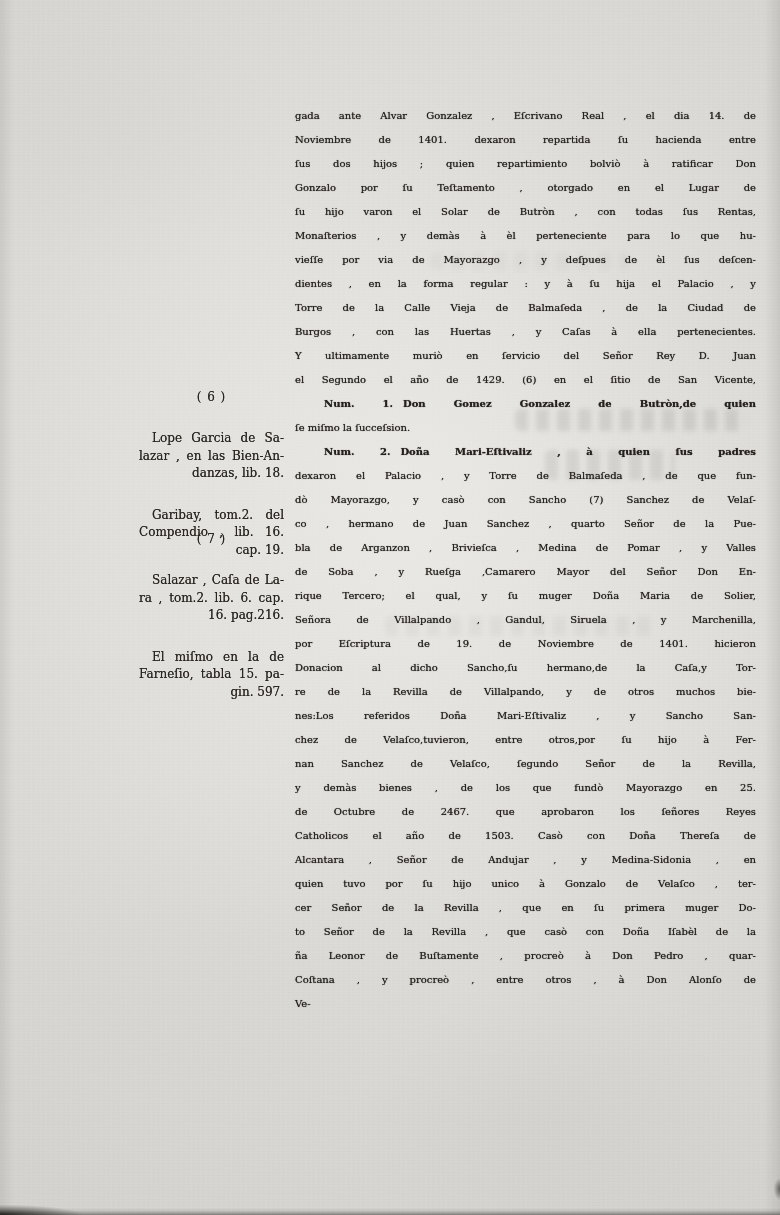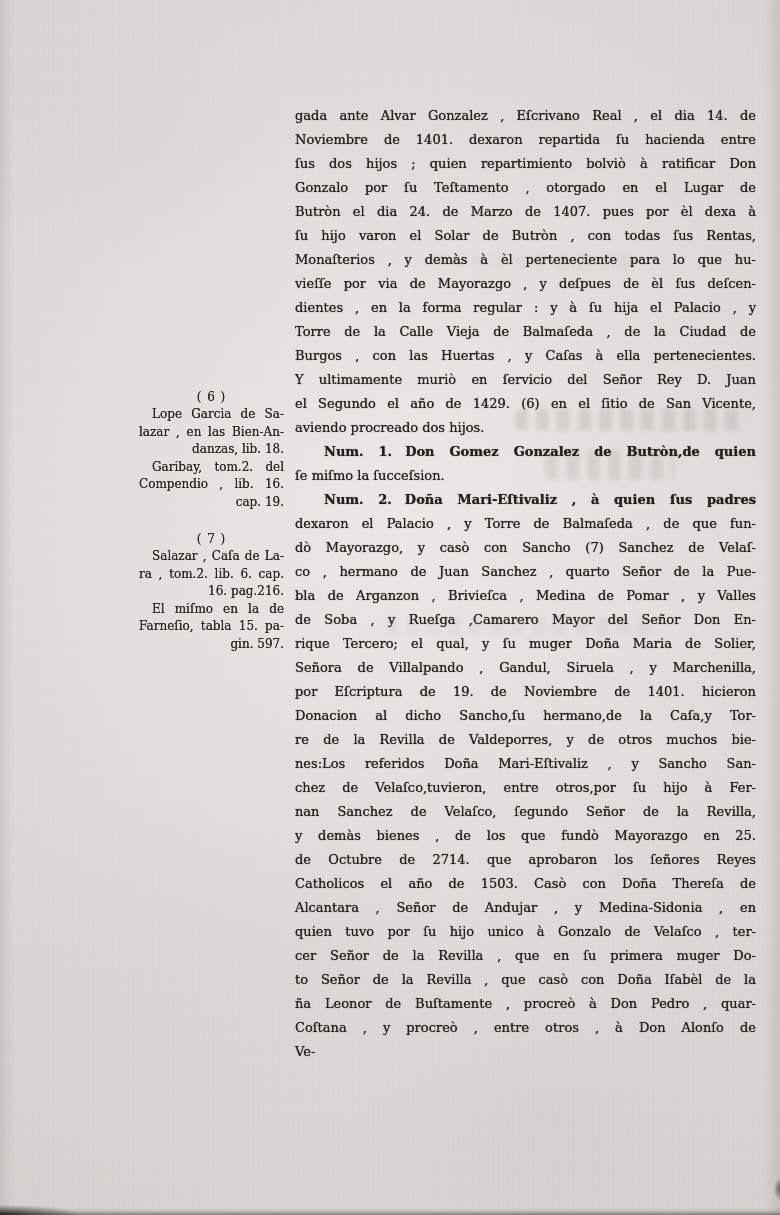--- a/index.html
+++ b/index.html
@@ -12,41 +12,41 @@
       radial-gradient(240px 180px at 16% 12%, rgba(70,66,60,0.05), transparent 70%),
       radial-gradient(300px 220px at 82% 30%, rgba(70,66,60,0.04), transparent 70%),
       radial-gradient(340px 240px at 30% 78%, rgba(70,66,60,0.05), transparent 70%),
       radial-gradient(280px 200px at 70% 92%, rgba(70,66,60,0.06), transparent 70%),
       repeating-linear-gradient(0deg, rgba(110,106,98,0.045) 0 1px, rgba(255,255,255,0.03) 1px 3px),
       repeating-linear-gradient(90deg, rgba(255,255,255,0.035) 0 2px, rgba(0,0,0,0.012) 2px 5px);
   }
   
   .main{
     position:absolute;left:295px;top:104px;width:461px;
-    color:#26211c;font-size:13px;
+    color:#26211c;font-size:10px;
     text-shadow:0 0 0.8px rgba(34,29,24,0.85);
   }
   .tl{height:24px;line-height:24px;}
   .tl.j{text-align:justify;text-align-last:justify;}
   .tl.l{text-align:left;}
   .tl.r{text-align:left;}
   .tl.i{text-indent:29px;font-weight:bold;}
   
   .note{
     position:absolute;left:139px;width:145px;
     color:#2b2620;font-size:12px;
     text-shadow:0 0 0.6px rgba(40,35,30,0.8);
   }
   #note-a{top:388px;}
   #note-b{top:530px;}
   .note-ref{height:18px;line-height:18px;text-align:center;letter-spacing:1px;}
   .nl{height:17.5px;line-height:17.5px;}
   .nl.j{text-align:justify;text-align-last:justify;}
   .nl.l{text-align:right;}
-  .nl.i{text-indent:13px;}
+  .nl.i{text-indent:13px;margin-top:24px;}
   
   .smudge{
     position:absolute;border-radius:6px;pointer-events:none;
     background:repeating-linear-gradient(90deg, rgba(112,107,99,0.45) 0 13px, rgba(112,107,99,0) 13px 21px);
     filter:blur(2.5px);
   }
   #smudge-1{left:515px;top:409px;width:232px;height:22px;opacity:.34;}
   #smudge-2{left:545px;top:450px;width:130px;height:30px;opacity:.30;}
   #smudge-3{left:385px;top:616px;width:270px;height:20px;opacity:.14;}
   #smudge-4{left:430px;top:252px;width:200px;height:18px;opacity:.10;}
@@ -107,48 +107,46 @@
         <div class="nl j">Farneſio, tabla 15. pa-</div>
         <div class="nl l">gin. 597.</div>
       </div>
   </div>
 
   <div class="main">
       <div class="tl j">gada ante Alvar Gonzalez , Eſcrivano Real , el dia 14. de</div>
       <div class="tl j">Noviembre de 1401. dexaron repartida ſu hacienda entre</div>
       <div class="tl j">ſus dos hijos ; quien repartimiento bolviò à ratificar Don</div>
       <div class="tl j">Gonzalo por ſu Teſtamento , otorgado en el Lugar de</div>
-      <div class="tl j">Butròn el dia 24. de Marzo de 1407. pues por èl dexa à</div>
       <div class="tl j">ſu hijo varon el Solar de Butròn , con todas ſus Rentas,</div>
       <div class="tl j">Monaſterios , y demàs à èl perteneciente para lo que hu-</div>
       <div class="tl j">vieſſe por via de Mayorazgo , y deſpues de èl ſus deſcen-</div>
       <div class="tl j">dientes , en la forma regular : y à ſu hija el Palacio , y</div>
       <div class="tl j">Torre de la Calle Vieja de Balmaſeda , de la Ciudad de</div>
       <div class="tl j">Burgos , con las Huertas , y Caſas à ella pertenecientes.</div>
       <div class="tl j">Y ultimamente muriò en ſervicio del Señor Rey D. Juan</div>
       <div class="tl j">el Segundo el año de 1429. (6) en el ſitio de San Vicente,</div>
-      <div class="tl l">aviendo procreado dos hijos.</div>
       <div class="tl j i">Num. 1. Don Gomez Gonzalez de Butròn,de quien</div>
       <div class="tl l">ſe miſmo la ſucceſsion.</div>
       <div class="tl j i">Num. 2. Doña Mari-Eſtivaliz , à quien ſus padres</div>
       <div class="tl j">dexaron el Palacio , y Torre de Balmaſeda , de que fun-</div>
       <div class="tl j">dò Mayorazgo, y casò con Sancho (7) Sanchez de Velaſ-</div>
       <div class="tl j">co , hermano de Juan Sanchez , quarto Señor de la Pue-</div>
       <div class="tl j">bla de Arganzon , Brivieſca , Medina de Pomar , y Valles</div>
       <div class="tl j">de Soba , y Rueſga ,Camarero Mayor del Señor Don En-</div>
       <div class="tl j">rique Tercero; el qual, y ſu muger Doña Maria de Solier,</div>
       <div class="tl j">Señora de Villalpando , Gandul, Siruela , y Marchenilla,</div>
       <div class="tl j">por Eſcriptura de 19. de Noviembre de 1401. hicieron</div>
       <div class="tl j">Donacion al dicho Sancho,ſu hermano,de la Caſa,y Tor-</div>
-      <div class="tl j">re de la Revilla de Valdeporres, y de otros muchos bie-</div>
+      <div class="tl j">re de la Revilla de Villalpando, y de otros muchos bie-</div>
       <div class="tl j">nes:Los referidos Doña Mari-Eſtivaliz , y Sancho San-</div>
       <div class="tl j">chez de Velaſco,tuvieron, entre otros,por ſu hijo à Fer-</div>
       <div class="tl j">nan Sanchez de Velaſco, ſegundo Señor de la Revilla,</div>
       <div class="tl j">y demàs bienes , de los que fundò Mayorazgo en 25.</div>
-      <div class="tl j">de Octubre de 2714. que aprobaron los ſeñores Reyes</div>
+      <div class="tl j">de Octubre de 2467. que aprobaron los ſeñores Reyes</div>
       <div class="tl j">Catholicos el año de 1503. Casò con Doña Thereſa de</div>
       <div class="tl j">Alcantara , Señor de Andujar , y Medina-Sidonia , en</div>
       <div class="tl j">quien tuvo por ſu hijo unico à Gonzalo de Velaſco , ter-</div>
       <div class="tl j">cer Señor de la Revilla , que en ſu primera muger Do-</div>
       <div class="tl j">to Señor de la Revilla , que casò con Doña Iſabèl de la</div>
       <div class="tl j">ña Leonor de Buſtamente , procreò à Don Pedro , quar-</div>
       <div class="tl j">Coſtana , y procreò , entre otros , à Don Alonſo de</div>
       <div class="tl r">Ve-</div>
     </div>
 

